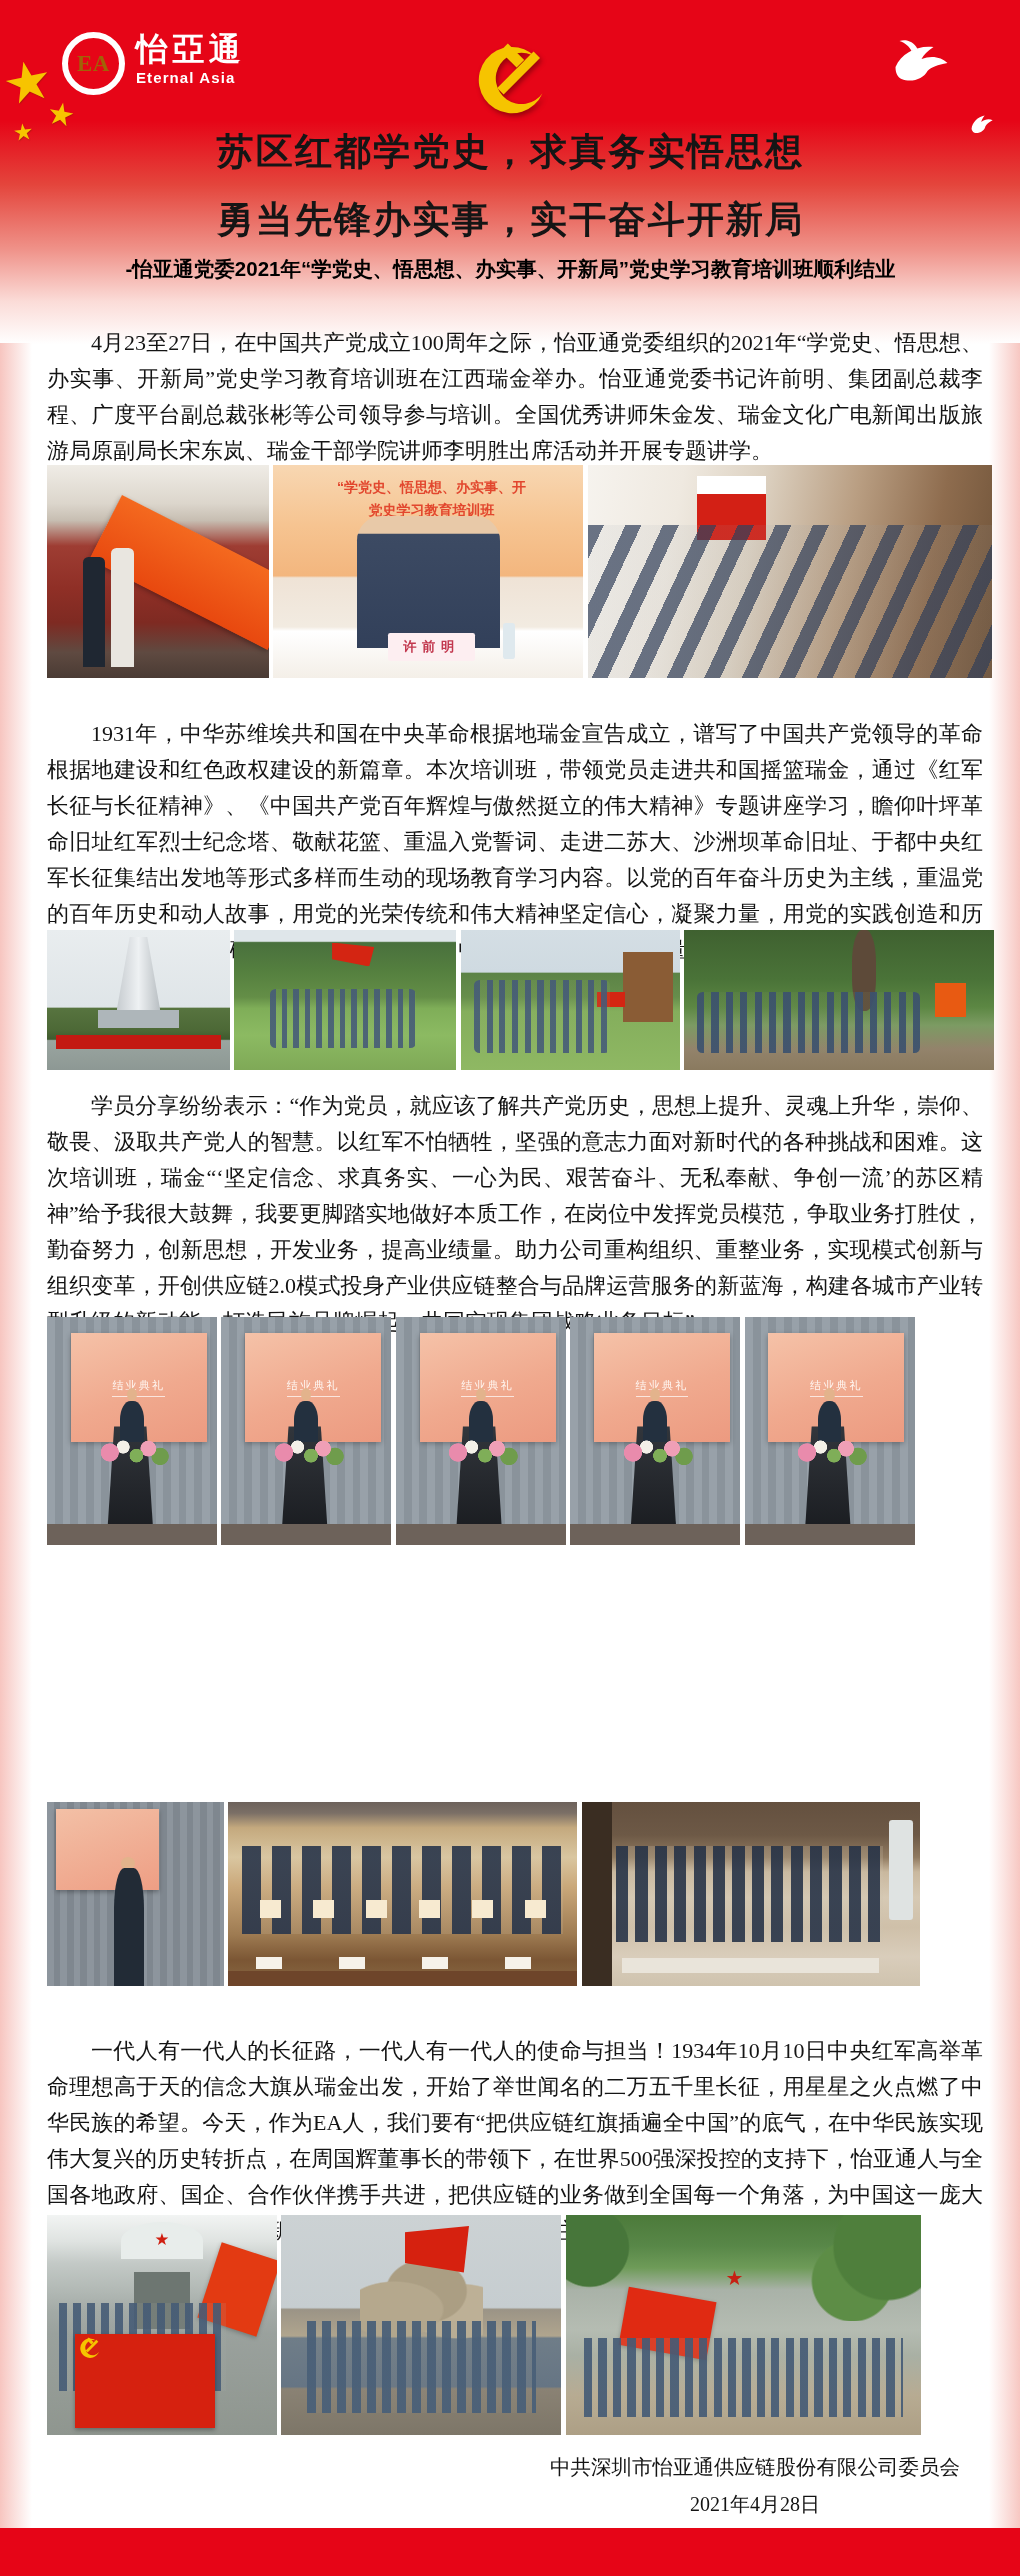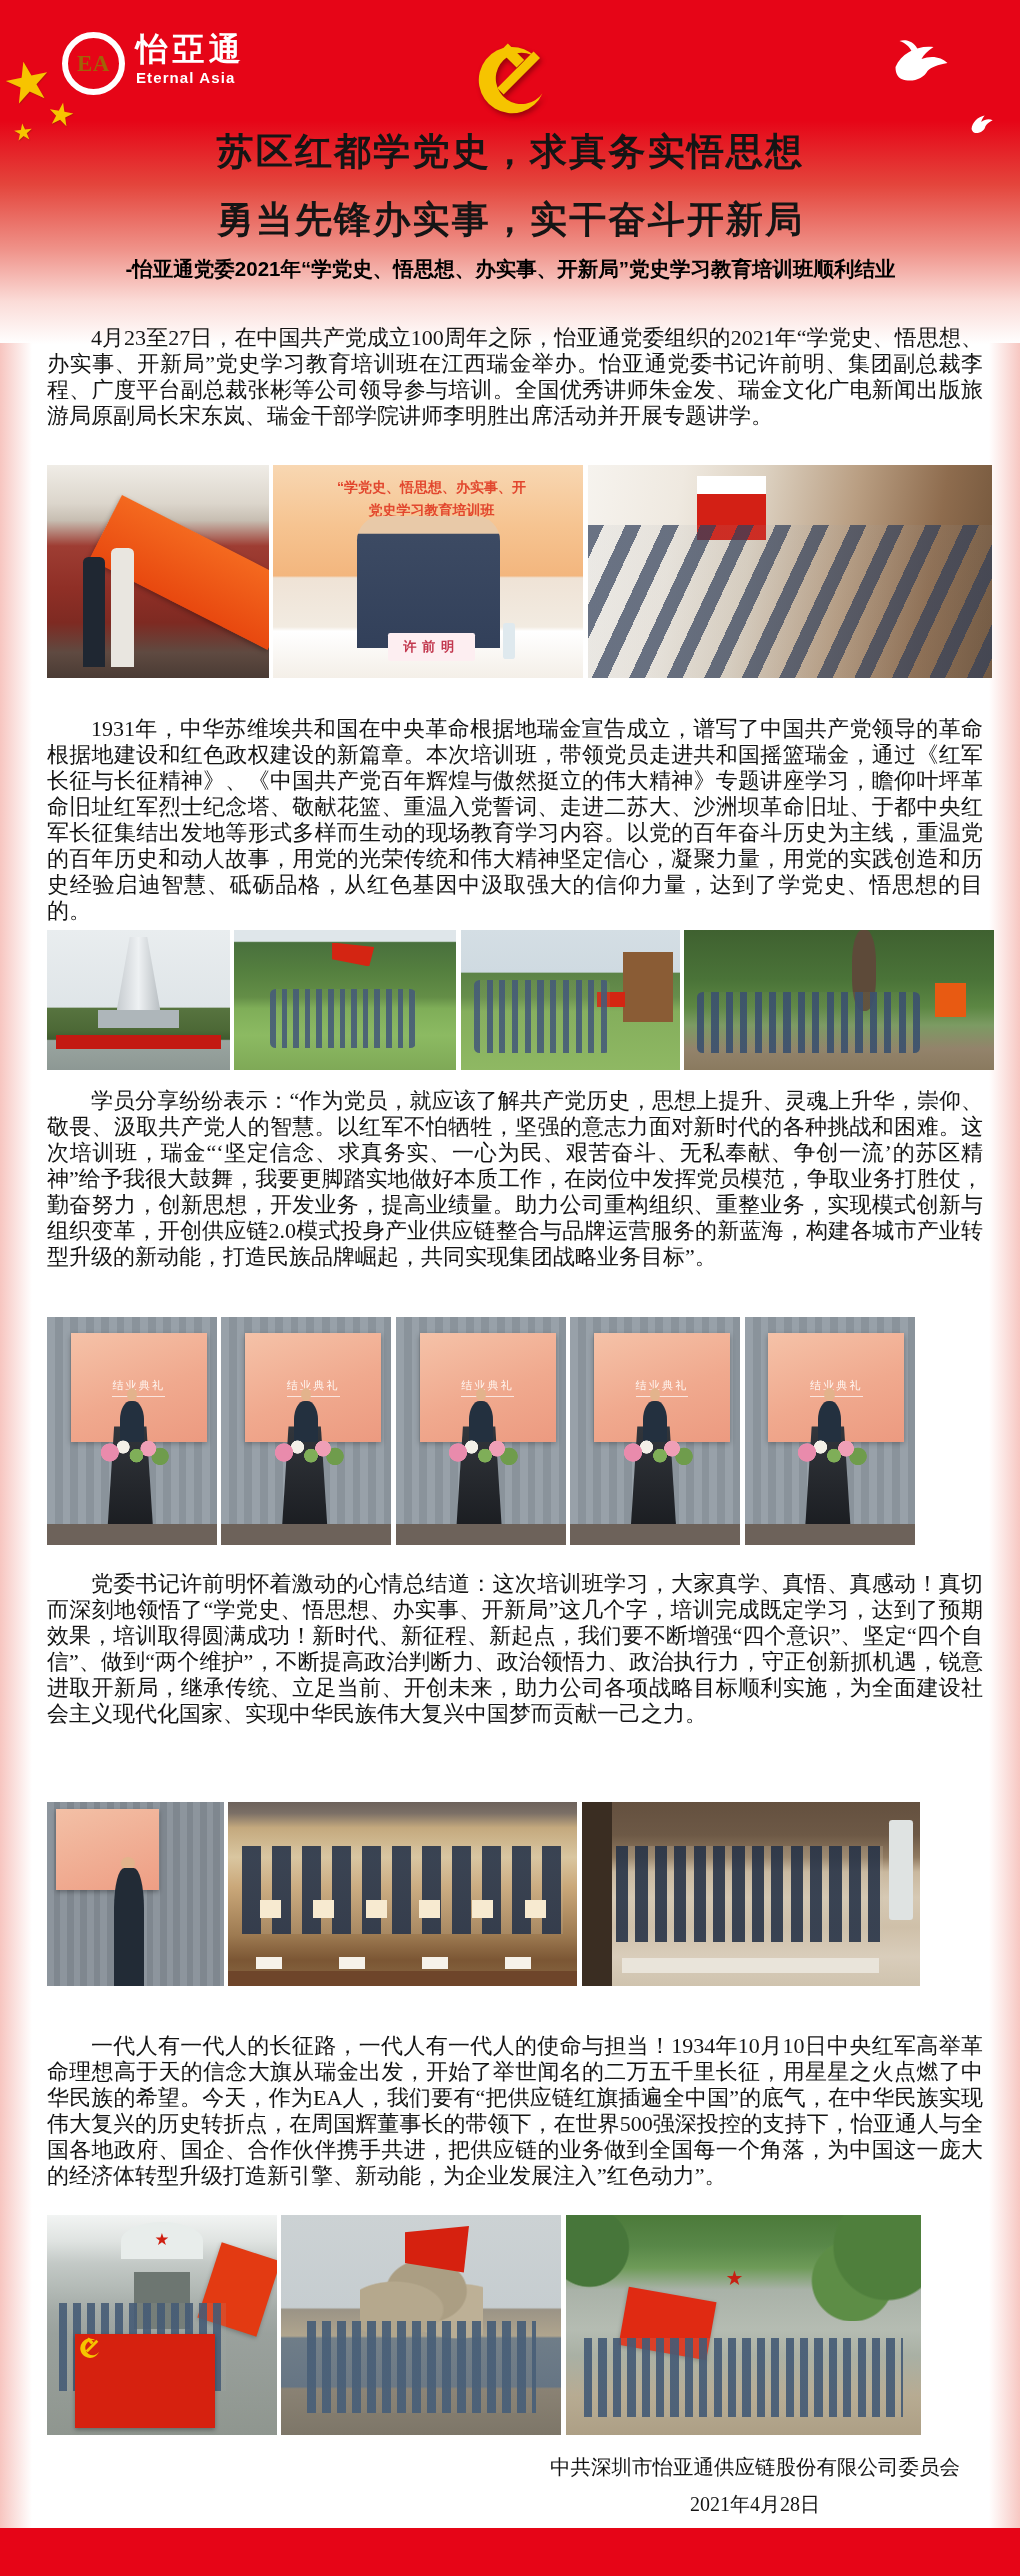--- a/index.html
+++ b/index.html
@@ -31,21 +31,21 @@
   .dove.small{left:965px;top:110px;width:32px;height:28px;transform:rotate(-18deg);}
   
   .t-line{position:absolute;left:0;width:100%;text-align:center;
           font-family:"Liberation Sans","DejaVu Sans",sans-serif;font-weight:bold;color:#151515;
           font-size:37px;letter-spacing:2.2px;line-height:1;}
   .t1{top:133px;} .t2{top:201px;}
   .subtitle{position:absolute;left:0;top:259px;width:100%;text-align:center;
             font-family:"Liberation Sans","DejaVu Sans",sans-serif;font-weight:bold;
             font-size:20.5px;color:#000;line-height:1;}
   
-  .para{position:absolute;left:47px;width:936px;font-size:22px;line-height:26px;
+  .para{position:absolute;left:47px;width:936px;font-size:22px;line-height:36px;
         text-align:justify;text-indent:2em;color:#141414;}
   .para-1{top:303px;} .para-2{top:694px;} .para-3{top:1066px;}
   .para-4{top:1549px;} .para-5{top:2011px;}
   
   .prow{position:absolute;left:47px;display:flex;gap:4.4px;}
   .row1{top:465px;height:213px;} .row2{top:930px;height:140px;}
   .row3{top:1317px;height:228px;} .row4{top:1802px;height:184px;}
   .row5{top:2215px;height:220px;}
   .ph{position:relative;height:100%;overflow:hidden;background:#ddd;}
   
@@ -304,21 +304,20 @@
           <span>结业典礼</span>
         </div>
       <div class="podium"></div>
       <div class="head"></div>
       <div class="body"></div>
       <div class="flow"></div>
       <div class="floor"></div>
     </div>
   </div>
 
-  <p class="para para-4">党委书记许前明怀着激动的心情总结道：这次培训班学习，大家真学、真悟、真感动！真切而深刻地领悟了“学党史、悟思想、办实事、开新局”这几个字，培训完成既定学习，达到了预期效果，培训取得圆满成功！新时代、新征程、新起点，我们要不断增强“四个意识”、坚定“四个自信”、做到“两个维护”，不断提高政治判断力、政治领悟力、政治执行力，守正创新抓机遇，锐意进取开新局，继承传统、立足当前、开创未来，助力公司各项战略目标顺利实施，为全面建设社会主义现代化国家、实现中华民族伟大复兴中国梦而贡献一己之力。</p>
 
   <div class="prow row4">
     <div class="ph ph4-1">
       <div class="scr4"></div>
       <div class="headk"></div>
       <div class="man"></div>
     </div>
     <div class="ph ph4-2">
       <div class="people"></div>
       <div class="certs"></div>

